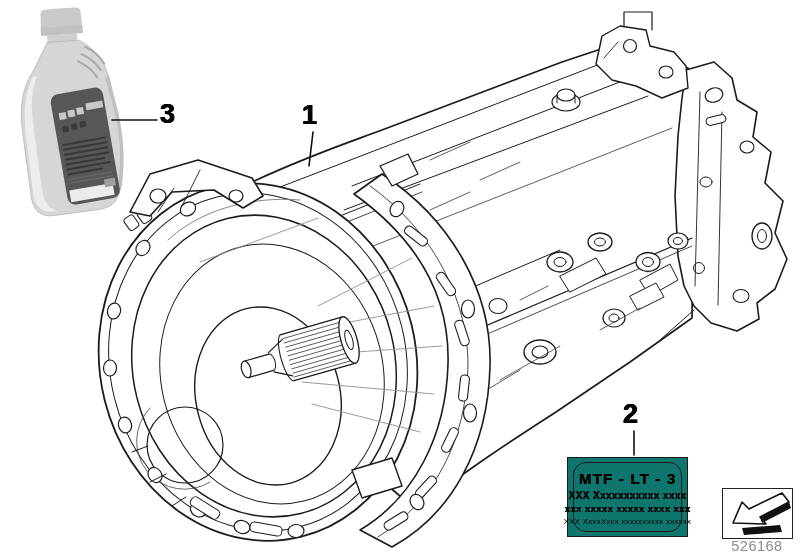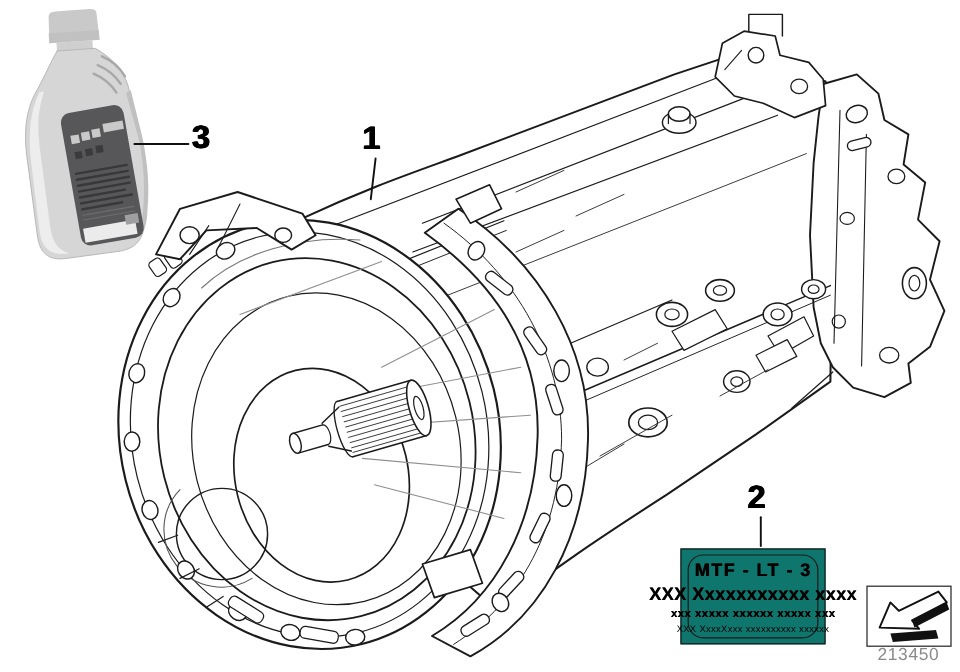--- a/index.html
+++ b/index.html
@@ -21,21 +21,21 @@
   .spec-plate-inner{
     position:absolute;left:5px;top:4px;right:5px;bottom:4px;
     border:1.7px solid #1a1a1a;border-radius:13px;
     display:flex;flex-direction:column;align-items:center;justify-content:center;
     text-align:center;color:#000;
   }
   .plate-title{
     font-size:15px;font-weight:700;letter-spacing:1.2px;margin-top:1px;
     text-shadow:0.5px 0 0 #000;white-space:nowrap;
   }
-  .plate-line-a{font-size:15px;font-weight:700;margin-top:3px;letter-spacing:0.4px;text-shadow:0.4px 0 0 #000;white-space:nowrap;}
+  .plate-line-a{font-size:10px;font-weight:700;margin-top:3px;letter-spacing:0.4px;text-shadow:0.4px 0 0 #000;white-space:nowrap;}
   .plate-line-b{font-size:9.5px;font-weight:700;margin-top:2px;letter-spacing:0.4px;text-shadow:0.4px 0 0 #000;white-space:nowrap;}
   .plate-line-c{font-size:7.8px;font-weight:400;margin-top:3px;letter-spacing:0.3px;white-space:nowrap;}
   .arrow-box{
     position:absolute;left:722px;top:488px;width:69px;height:49px;
     border:1.5px solid #222;background:#fff;box-sizing:content-box;
   }
   .diagram-number{
     position:absolute;left:718px;top:538px;width:78px;text-align:center;
     font-size:14.5px;color:#8a8a8a;letter-spacing:0.5px;
   }
@@ -268,28 +268,28 @@
   </svg>
 
   <div class="callout" style="left:302px;top:102px;">1</div>
   <div class="callout" style="left:623px;top:401px;">2</div>
   <div class="callout" style="left:160px;top:101px;">3</div>
 
   <div class="spec-plate">
     <div class="spec-plate-inner">
       <div class="plate-title">MTF - LT - 3</div>
       <div class="plate-line-a">XXX Xxxxxxxxxxx xxxx</div>
-      <div class="plate-line-b">xxx xxxxx xxxxxx xxxxx xxx</div>
+      <div class="plate-line-b">xxx xxxxx xxxxx xxxx xxx</div>
       <div class="plate-line-c">XXX XxxxXxxx xxxxxxxxxx xxxxxx</div>
     </div>
   </div>
 
   <div class="arrow-box">
     <svg width="69" height="49" viewBox="0 0 69 49">
       <path d="M 59,4 L 66,13 L 37,28 L 43,35 L 10,34 L 19,13 L 26,20 Z" fill="#fff" stroke="#111" stroke-width="1.6" stroke-linejoin="round"></path>
       <path d="M 66,13 L 68,19 L 39,34 L 37,28 Z" fill="#111"></path>
       <path d="M 19,39 L 57,36 L 59,43 L 21,46 Z" fill="#111"></path>
     </svg>
   </div>
 
-  <div class="diagram-number">213450</div>
+  <div class="diagram-number">526168</div>
 
 </div>
 
 </body></html>

